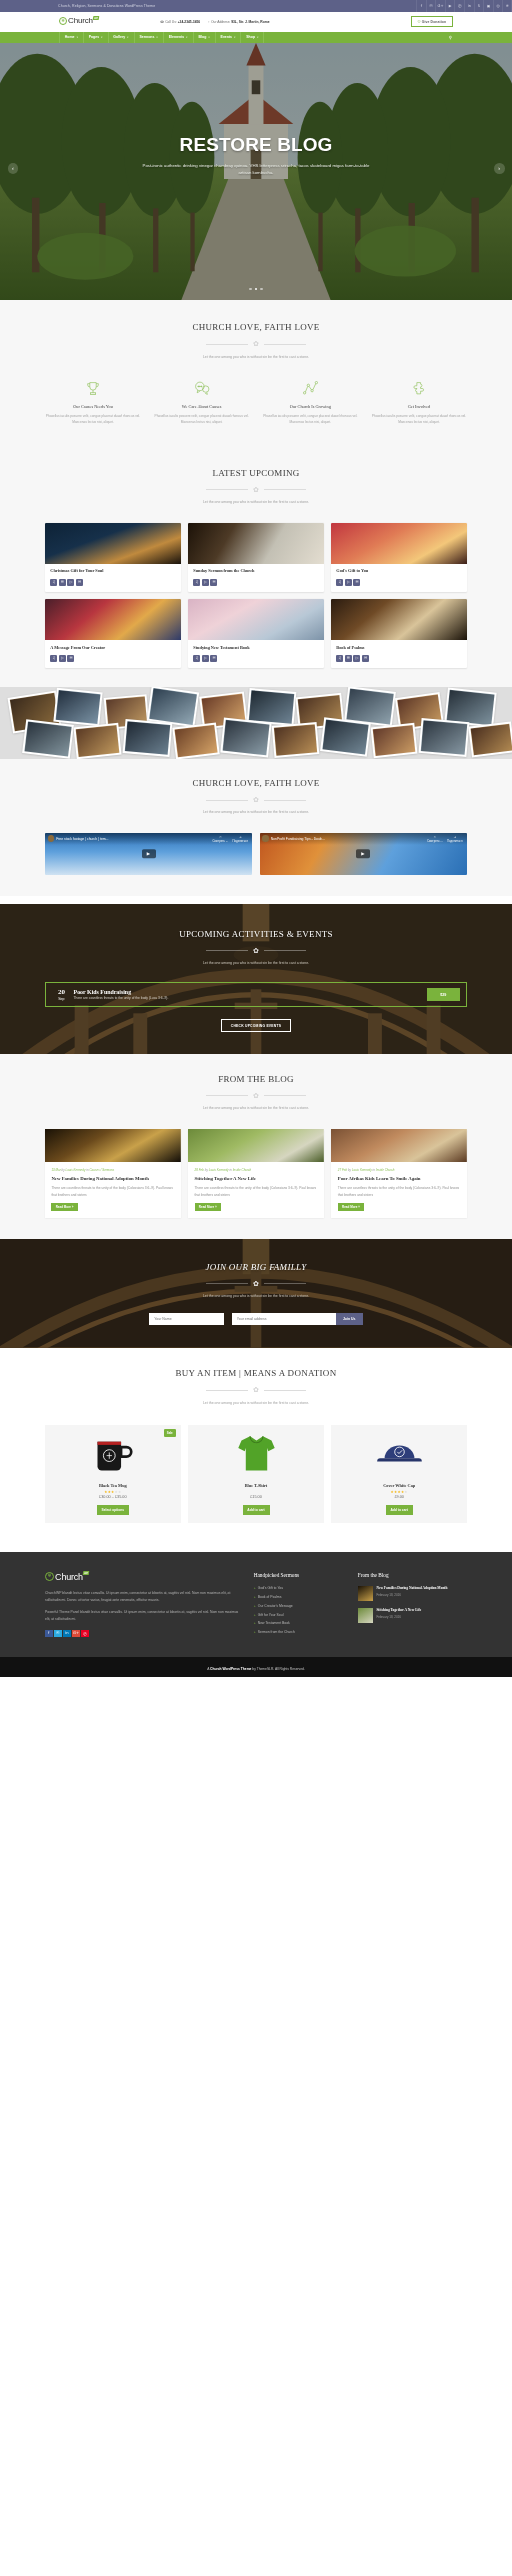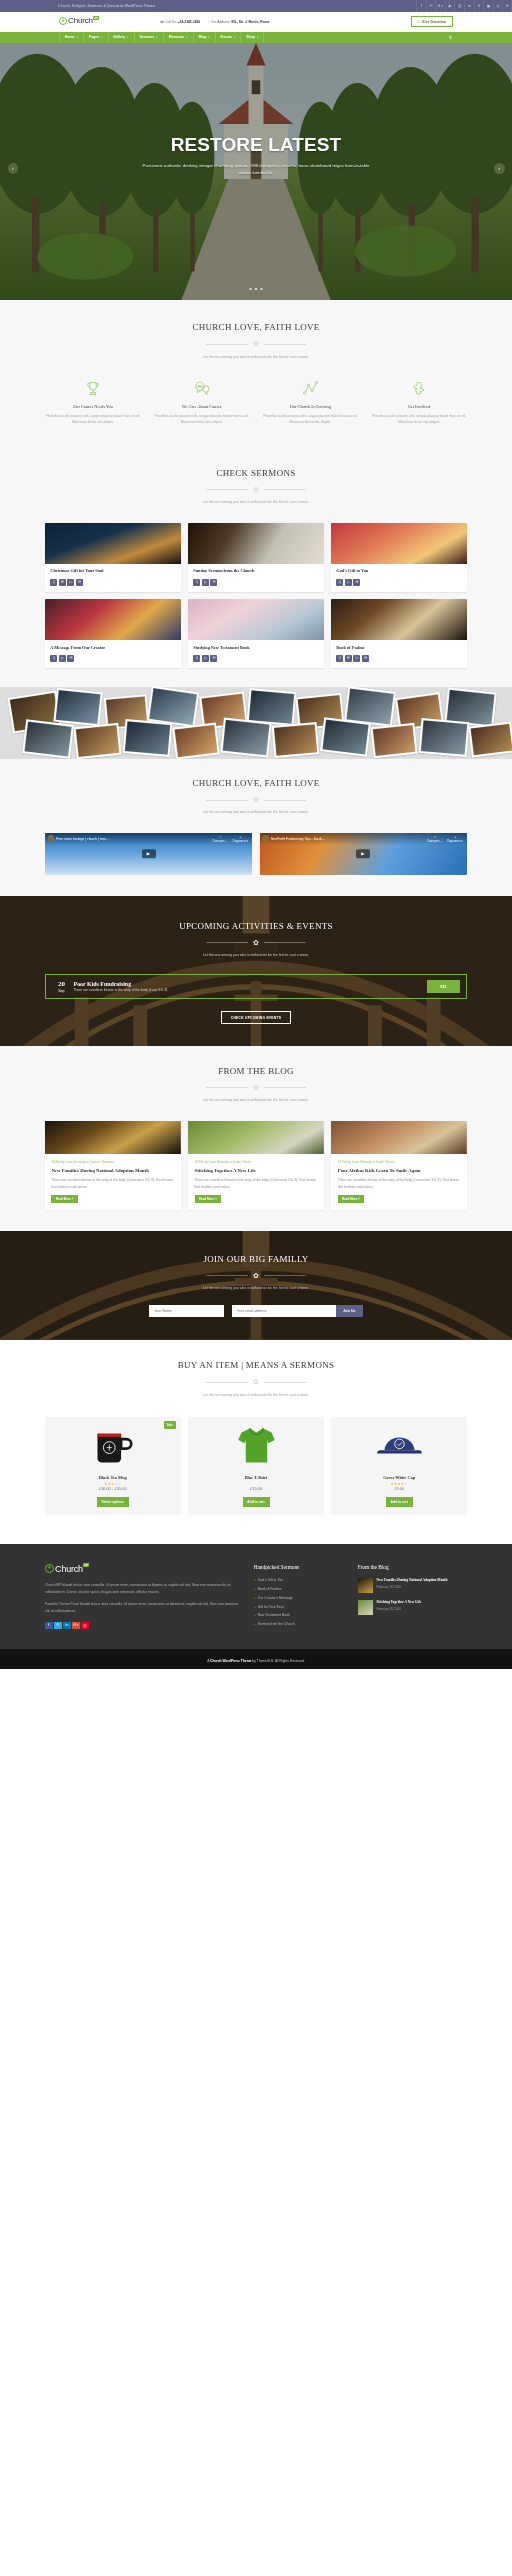--- a/index.html
+++ b/index.html
@@ -197,21 +197,21 @@
   .video-top .ttl { flex: 1; white-space: nowrap; overflow: hidden; text-overflow: ellipsis; }
   .video-top .act { font-size: 2.8px; text-align: center; opacity: .95; width: 18px; }
   .video-play {
     position: absolute; left: 50%; top: 50%; transform: translate(-50%,-50%);
     width: 14px; height: 9.6px; border-radius: 1.6px; background: rgba(0,0,0,.55);
     display: flex; align-items: center; justify-content: center; color: #fff; font-size: 4.3px;
   }
 
   
   .events {
-    background: #2b2217; position: relative; padding: 24.5px 0 21.3px; overflow: hidden;
+    background: #2b2217; position: relative; padding: 24.5px 0 21.3px; overflow: hidden; margin-top: 8px;
   }
   .events-bg { position: absolute; inset: 0; opacity: .55; }
   .events .inner { position: relative; }
   .events .sec-title { color: #fff; text-shadow: 0 0.5px 1.6px rgba(0,0,0,.5); }
   .events .sec-div .ln { background: rgba(255,255,255,.35); }
   .events .sec-div .dove { color: #e8e8e8; }
   .events .sec-sub { color: #cfcabf; }
   .event-box {
     border: 0.7px solid #7ab33c; margin-top: 17px;
     display: flex; align-items: center; padding: 5.3px 6.4px;
@@ -248,21 +248,21 @@
     display: inline-block; margin-top: 4.8px; background: #7ab33c; color: #fff;
     font-size: 3px; font-weight: bold; padding: 2.1px 4.3px;
   }
 
   
   .news {
     background: #231b12; position: relative; padding: 22.4px 0 23.5px; overflow: hidden;
   }
   .news-bg { position: absolute; inset: 0; opacity: .55; }
   .news .inner { position: relative; }
-  .news .sec-title { color: #fff; text-shadow: 0 0.5px 1.6px rgba(0,0,0,.5); }
+  .news .sec-title { color: #fff; text-shadow: 0 0.5px 1.6px rgba(0,0,0,.5); font-style: italic; }
   .news .sec-div .ln { background: rgba(255,255,255,.3); }
   .news .sec-div .dove { color: #f0f0f0; }
   .news .sec-sub { color: #cdc8bf; }
   .news-form { display: flex; justify-content: center; margin-top: 15px; }
   .news-form input {
     border: none; height: 11.7px; font-size: 3.5px; padding: 0 4.8px;
     font-family: "Liberation Sans", sans-serif; color: #6e6e6e; background: #fff;
   }
   .news-form input.n1 { width: 75px; margin-right: 7.5px; }
   .news-form input.n2 { width: 104px; }
@@ -414,21 +414,21 @@
     <g fill="#5f8a32" opacity=".9">
       <ellipse cx="760" cy="390" rx="95" ry="48"></ellipse>
       <ellipse cx="160" cy="400" rx="90" ry="44"></ellipse>
     </g>
   </svg>
   <div class="hero-overlay"></div>
   <div class="hero-arrow left">‹</div>
   <div class="hero-arrow right">›</div>
   <div class="hero-content">
     <div class="hero-h1">
-      <div>RESTORE LATEST</div>
+      <div>RESTORE BLOG</div>
     </div>
     <div class="hero-sub">Post-ironic authentic drinking vinegar chambray quinoa. VHS letterpress sriracha, tacos skateboard migas farm-to-table artisan kombucha.</div>
   </div>
   <div class="hero-dots" id="heroDots">
       <i class=""></i>
       <i class="on"></i>
       <i class=""></i>
     </div>
 </div>
 
@@ -491,21 +491,21 @@
           </div>
      <h4>Get Involved</h4>
      <p>Phasellus iaculis posuere velit, congue placerat duawl rhoncus vel. Maecenas lectus nisi, aliquet.</p>
    </div>
       </div>
   </div>
 </div>
 
 <div class="sec" style="padding-top:18px">
   <div class="wrap">
-    <div class="sec-title">CHECK SERMONS</div>
+    <div class="sec-title">LATEST UPCOMING</div>
     <div class="sec-div">
       <span class="ln"></span>
         <span class="dove">✿</span>
         <span class="ln"></span>
     </div>
     <div class="sec-sub">Let the one among you who is without sin be the first to cast a stone.</div>
     <div class="sermon-grid" id="sermonGrid">
         <div class="sermon-card">
      <div class="sermon-thumb" style="background-image:linear-gradient(160deg,#0d2236 0%,#16304a 38%,#c08a3e 70%,#18120c 100%)"></div>
      <div class="sermon-body">
@@ -773,21 +773,21 @@
     <div class="news-form">
       <input class="n1" type="text" placeholder="Your Name" style="">
       <input class="n2" type="text" placeholder="Your email address" style="">
       <button class="news-join">Join Us</button>
     </div>
   </div>
 </div>
 
 <div class="sec" style="background:#fff;padding-top:20px">
   <div class="wrap">
-    <div class="sec-title">BUY AN ITEM | MEANS A SERMONS</div>
+    <div class="sec-title">BUY AN ITEM | MEANS A DONATION</div>
     <div class="sec-div">
       <span class="ln"></span>
         <span class="dove">✿</span>
         <span class="ln"></span>
     </div>
     <div class="sec-sub">Let the one among you who is without sin be the first to cast a stone.</div>
     <div class="shop-row" id="shopRow">
         <div class="shop-card">
      <span class="shop-sale">Sale</span>
      <div class="shop-img">

